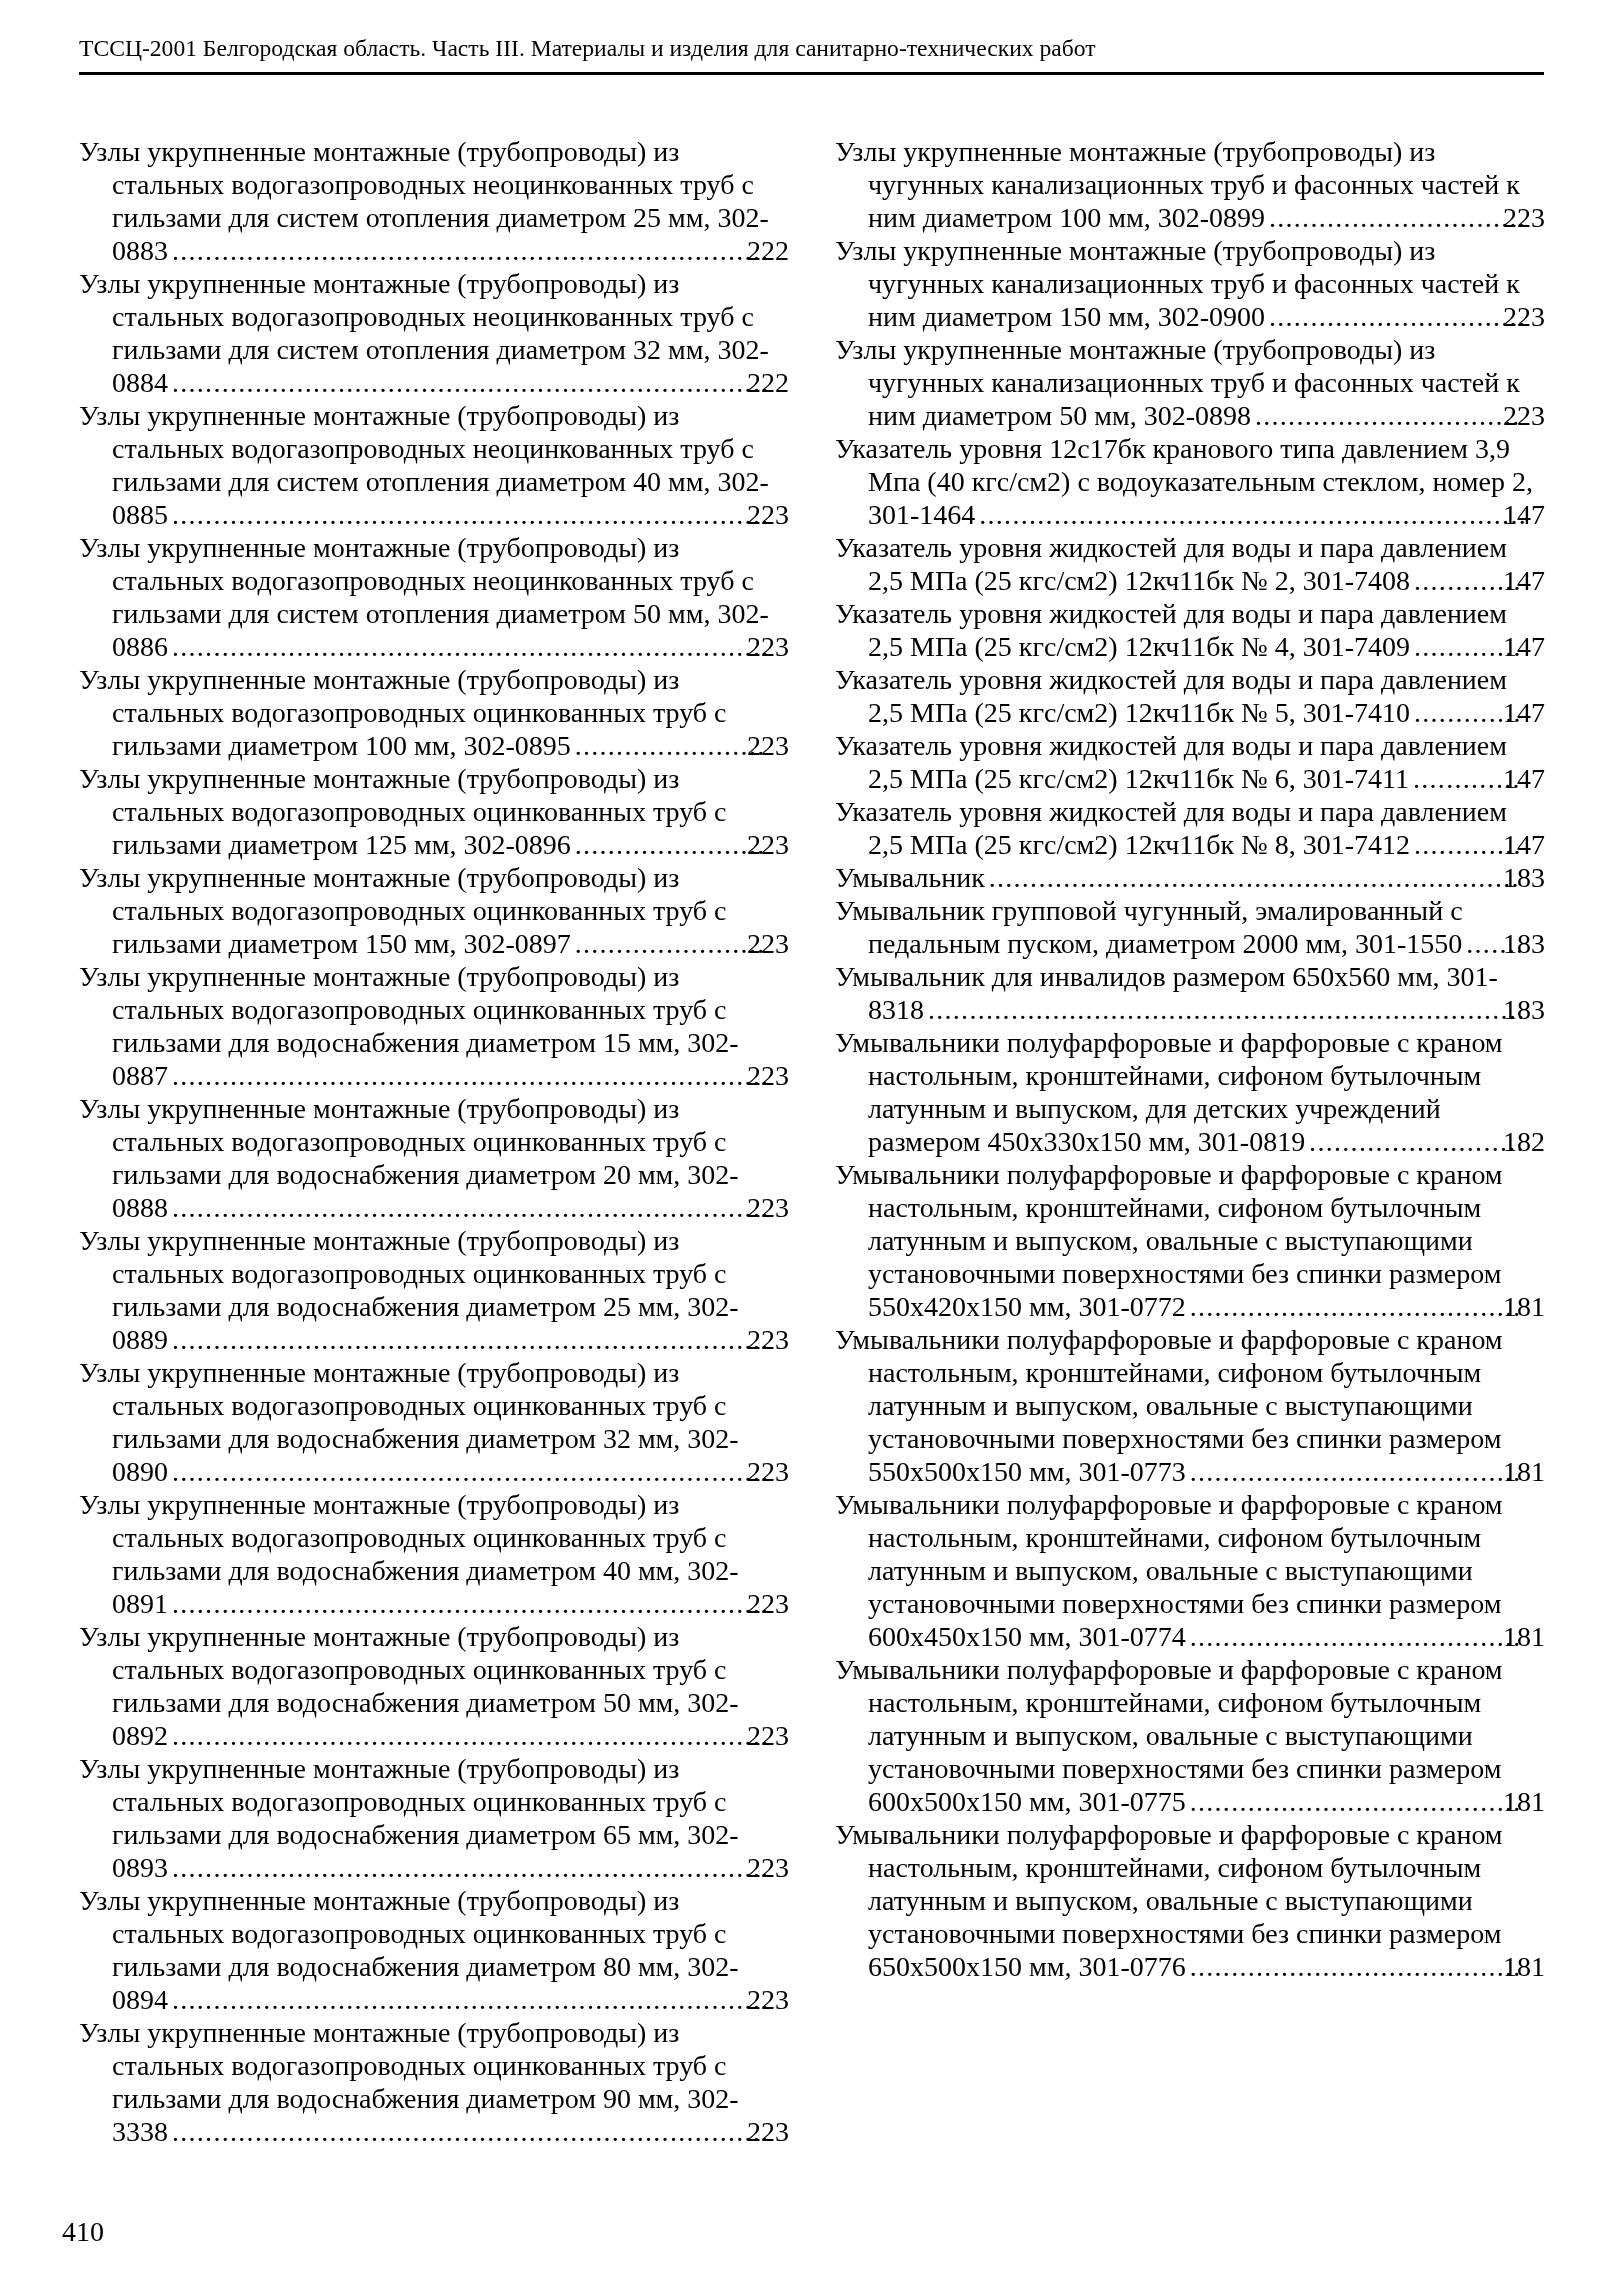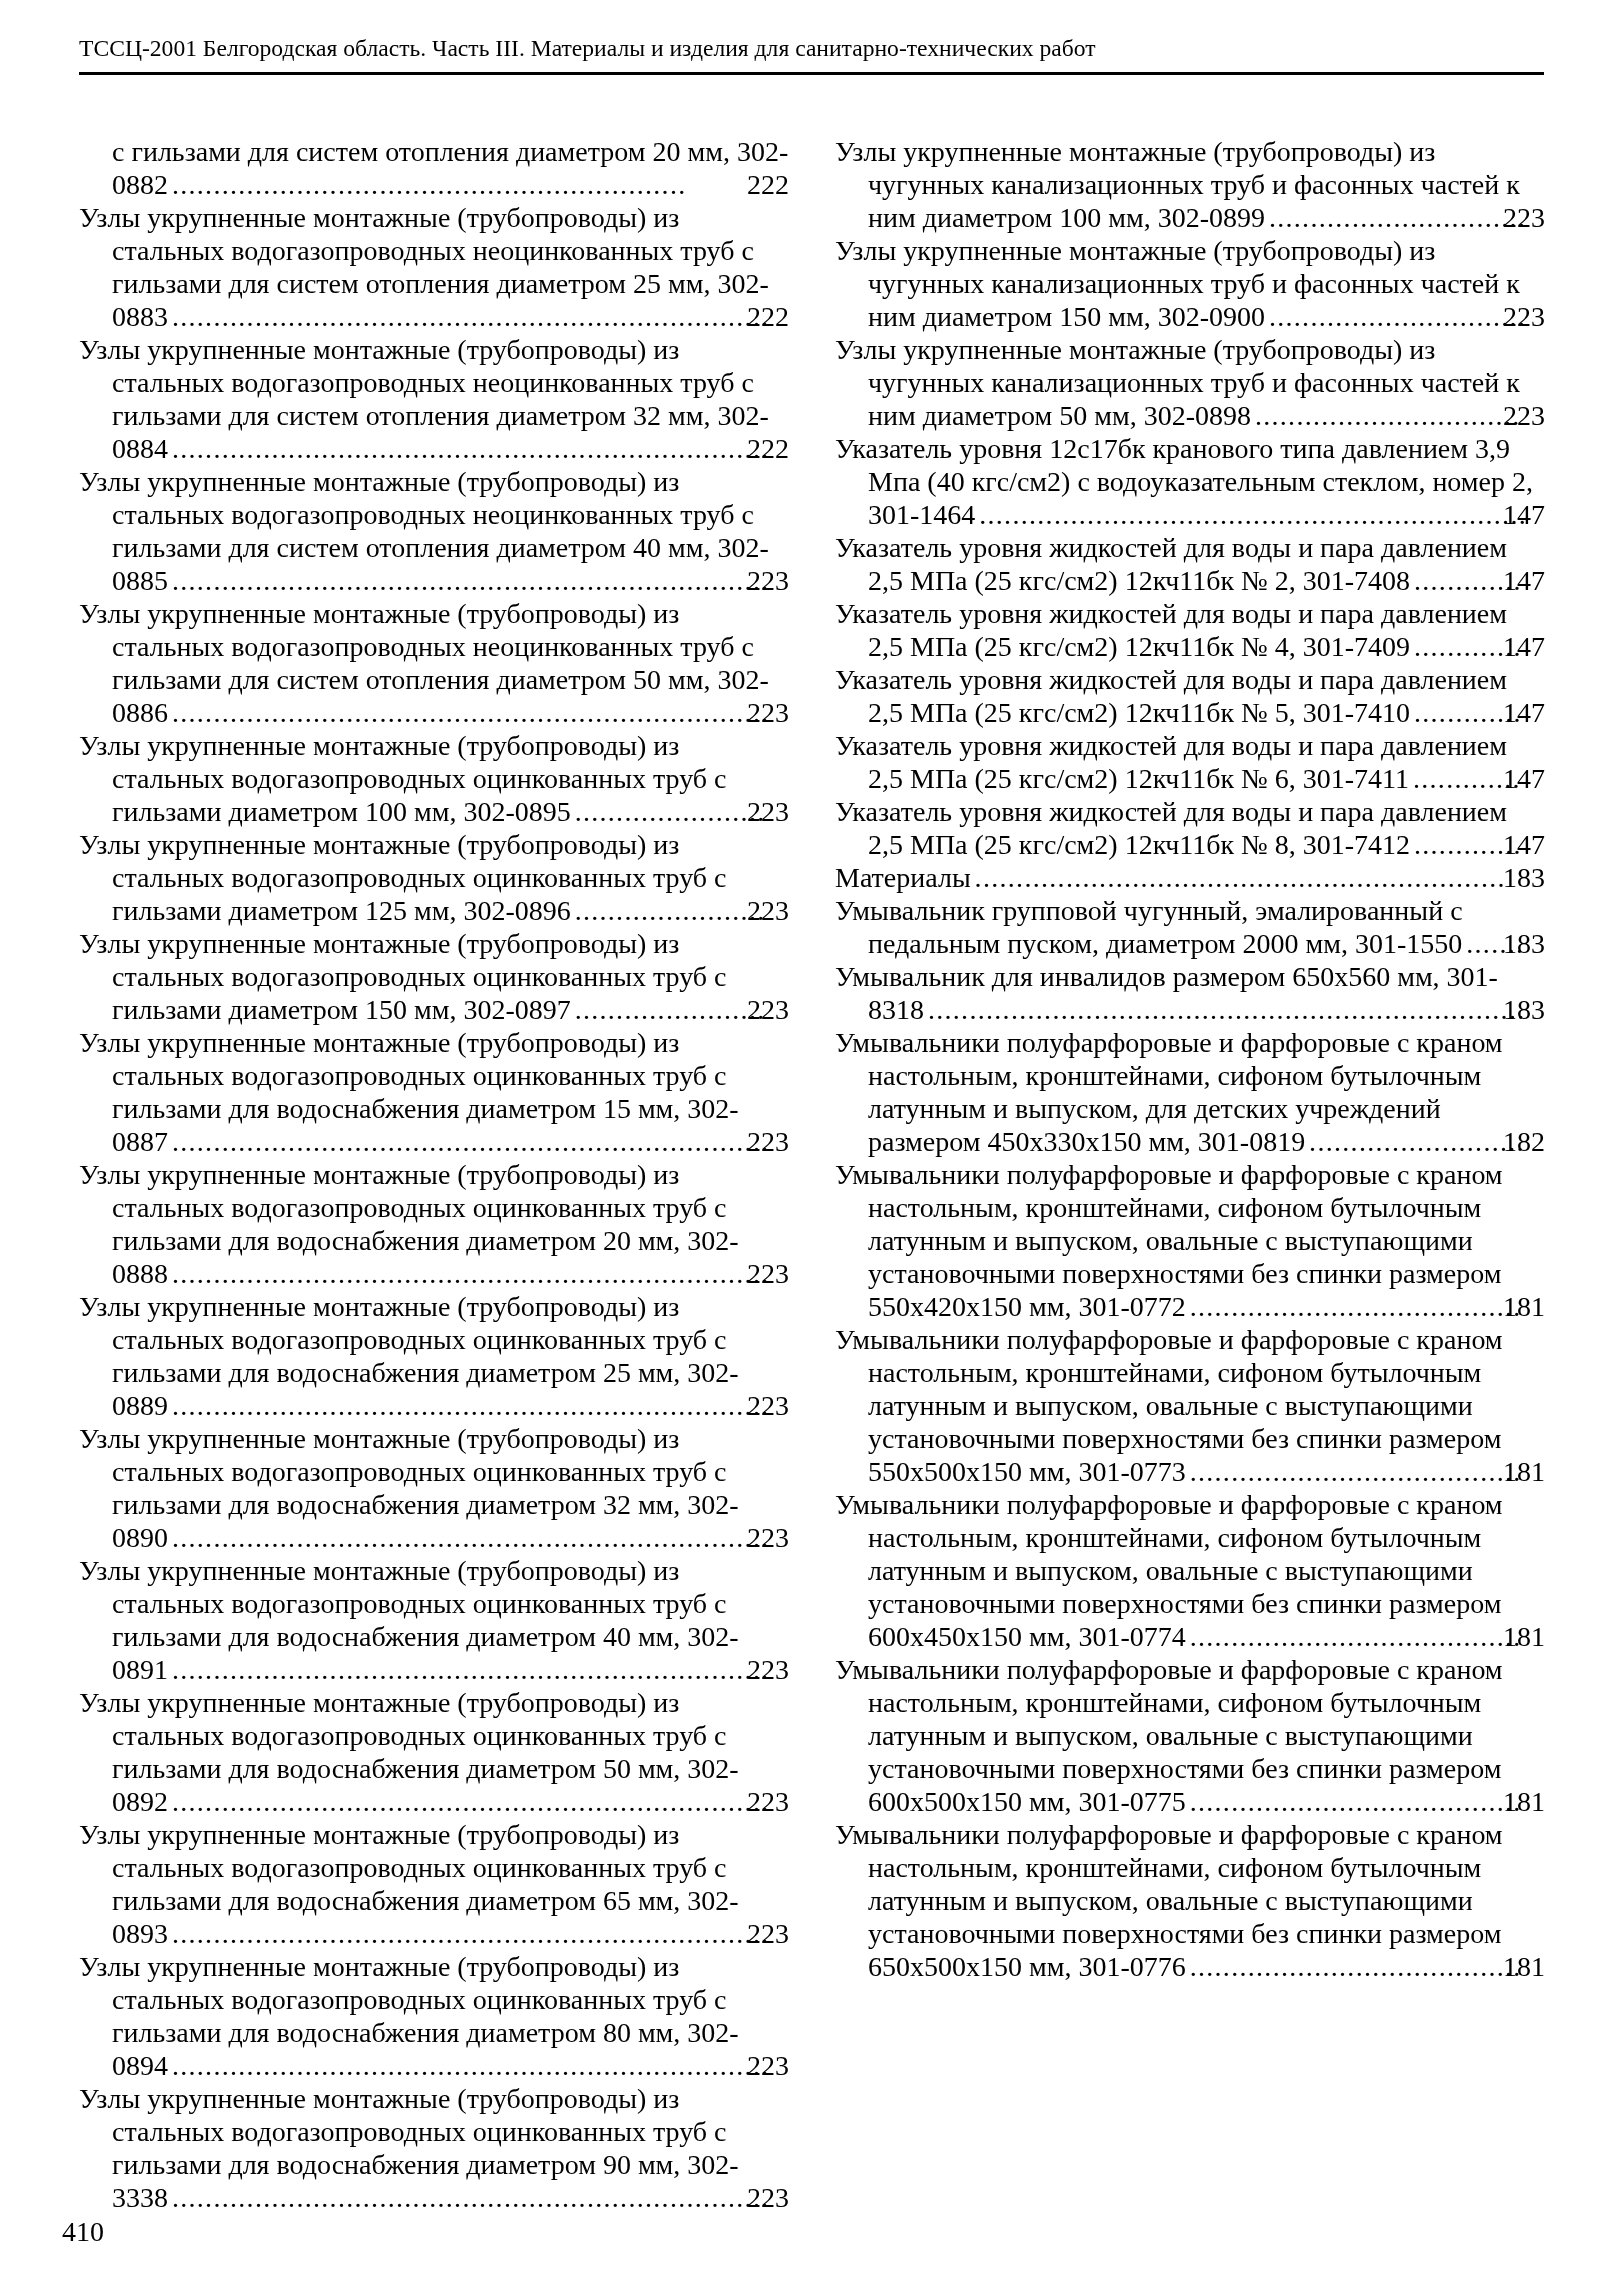--- a/index.html
+++ b/index.html
@@ -49,21 +49,20 @@
 <body>
 
 <div class="page">
   <div class="content">
     <div class="header">
       <span>ТССЦ-2001 Белгородская область. Часть III. Материалы и изделия для санитарно-технических работ</span>
     </div>
     <div class="rule"></div>
     <div class="columns">
       <div class="col">
-  <div class="entry cont"><span class="txt">с гильзами для систем отопления диаметром 20 мм, 302-0882</span><span class="leader">..............................................................</span><span class="pg">222</span></div>
 
   <div class="entry"><span class="txt">Узлы укрупненные монтажные (трубопроводы) из стальных водогазопроводных неоцинкованных труб с гильзами для систем отопления диаметром 25 мм, 302-0883</span><span class="leader">........................................................................</span><span class="pg">222</span></div>
 
   <div class="entry"><span class="txt">Узлы укрупненные монтажные (трубопроводы) из стальных водогазопроводных неоцинкованных труб с гильзами для систем отопления диаметром 32 мм, 302-0884</span><span class="leader">........................................................................</span><span class="pg">222</span></div>
 
   <div class="entry"><span class="txt">Узлы укрупненные монтажные (трубопроводы) из стальных водогазопроводных неоцинкованных труб с гильзами для систем отопления диаметром 40 мм, 302-0885</span><span class="leader">........................................................................</span><span class="pg">223</span></div>
 
   <div class="entry"><span class="txt">Узлы укрупненные монтажные (трубопроводы) из стальных водогазопроводных неоцинкованных труб с гильзами для систем отопления диаметром 50 мм, 302-0886</span><span class="leader">........................................................................</span><span class="pg">223</span></div>
 
   <div class="entry"><span class="txt">Узлы укрупненные монтажные (трубопроводы) из стальных водогазопроводных оцинкованных труб с гильзами диаметром 100 мм, 302-0895</span><span class="leader">.......................</span><span class="pg">223</span></div>
@@ -102,21 +101,21 @@
   <div class="entry"><span class="txt">Указатель уровня жидкостей для воды и пара давлением 2,5 МПа (25 кгс/см2) 12кч11бк № 2, 301-7408</span><span class="leader">.............</span><span class="pg">147</span></div>
 
   <div class="entry"><span class="txt">Указатель уровня жидкостей для воды и пара давлением 2,5 МПа (25 кгс/см2) 12кч11бк № 4, 301-7409</span><span class="leader">.............</span><span class="pg">147</span></div>
 
   <div class="entry"><span class="txt">Указатель уровня жидкостей для воды и пара давлением 2,5 МПа (25 кгс/см2) 12кч11бк № 5, 301-7410</span><span class="leader">.............</span><span class="pg">147</span></div>
 
   <div class="entry"><span class="txt">Указатель уровня жидкостей для воды и пара давлением 2,5 МПа (25 кгс/см2) 12кч11бк № 6, 301-7411</span><span class="leader">.............</span><span class="pg">147</span></div>
 
   <div class="entry"><span class="txt">Указатель уровня жидкостей для воды и пара давлением 2,5 МПа (25 кгс/см2) 12кч11бк № 8, 301-7412</span><span class="leader">.............</span><span class="pg">147</span></div>
 
-  <div class="entry"><span class="txt">Материалы</span><span class="leader">................................................................</span><span class="pg">183</span></div>
+  <div class="entry"><span class="txt">Умывальник</span><span class="leader">................................................................</span><span class="pg">183</span></div>
 
   <div class="entry"><span class="txt">Умывальник групповой чугунный, эмалированный с педальным пуском, диаметром 2000 мм, 301-1550</span><span class="leader">.......</span><span class="pg">183</span></div>
 
   <div class="entry"><span class="txt">Умывальник для инвалидов размером 650x560 мм, 301-8318</span><span class="leader">........................................................................</span><span class="pg">183</span></div>
 
   <div class="entry"><span class="txt">Умывальники полуфарфоровые и фарфоровые с краном настольным, кронштейнами, сифоном бутылочным латунным и выпуском, для детских учреждений размером 450x330x150 мм, 301-0819</span><span class="leader">..........................</span><span class="pg">182</span></div>
 
   <div class="entry"><span class="txt">Умывальники полуфарфоровые и фарфоровые с краном настольным, кронштейнами, сифоном бутылочным латунным и выпуском, овальные с выступающими установочными поверхностями без спинки размером 550x420x150 мм, 301-0772</span><span class="leader">........................................</span><span class="pg">181</span></div>
 
   <div class="entry"><span class="txt">Умывальники полуфарфоровые и фарфоровые с краном настольным, кронштейнами, сифоном бутылочным латунным и выпуском, овальные с выступающими установочными поверхностями без спинки размером 550x500x150 мм, 301-0773</span><span class="leader">........................................</span><span class="pg">181</span></div>

